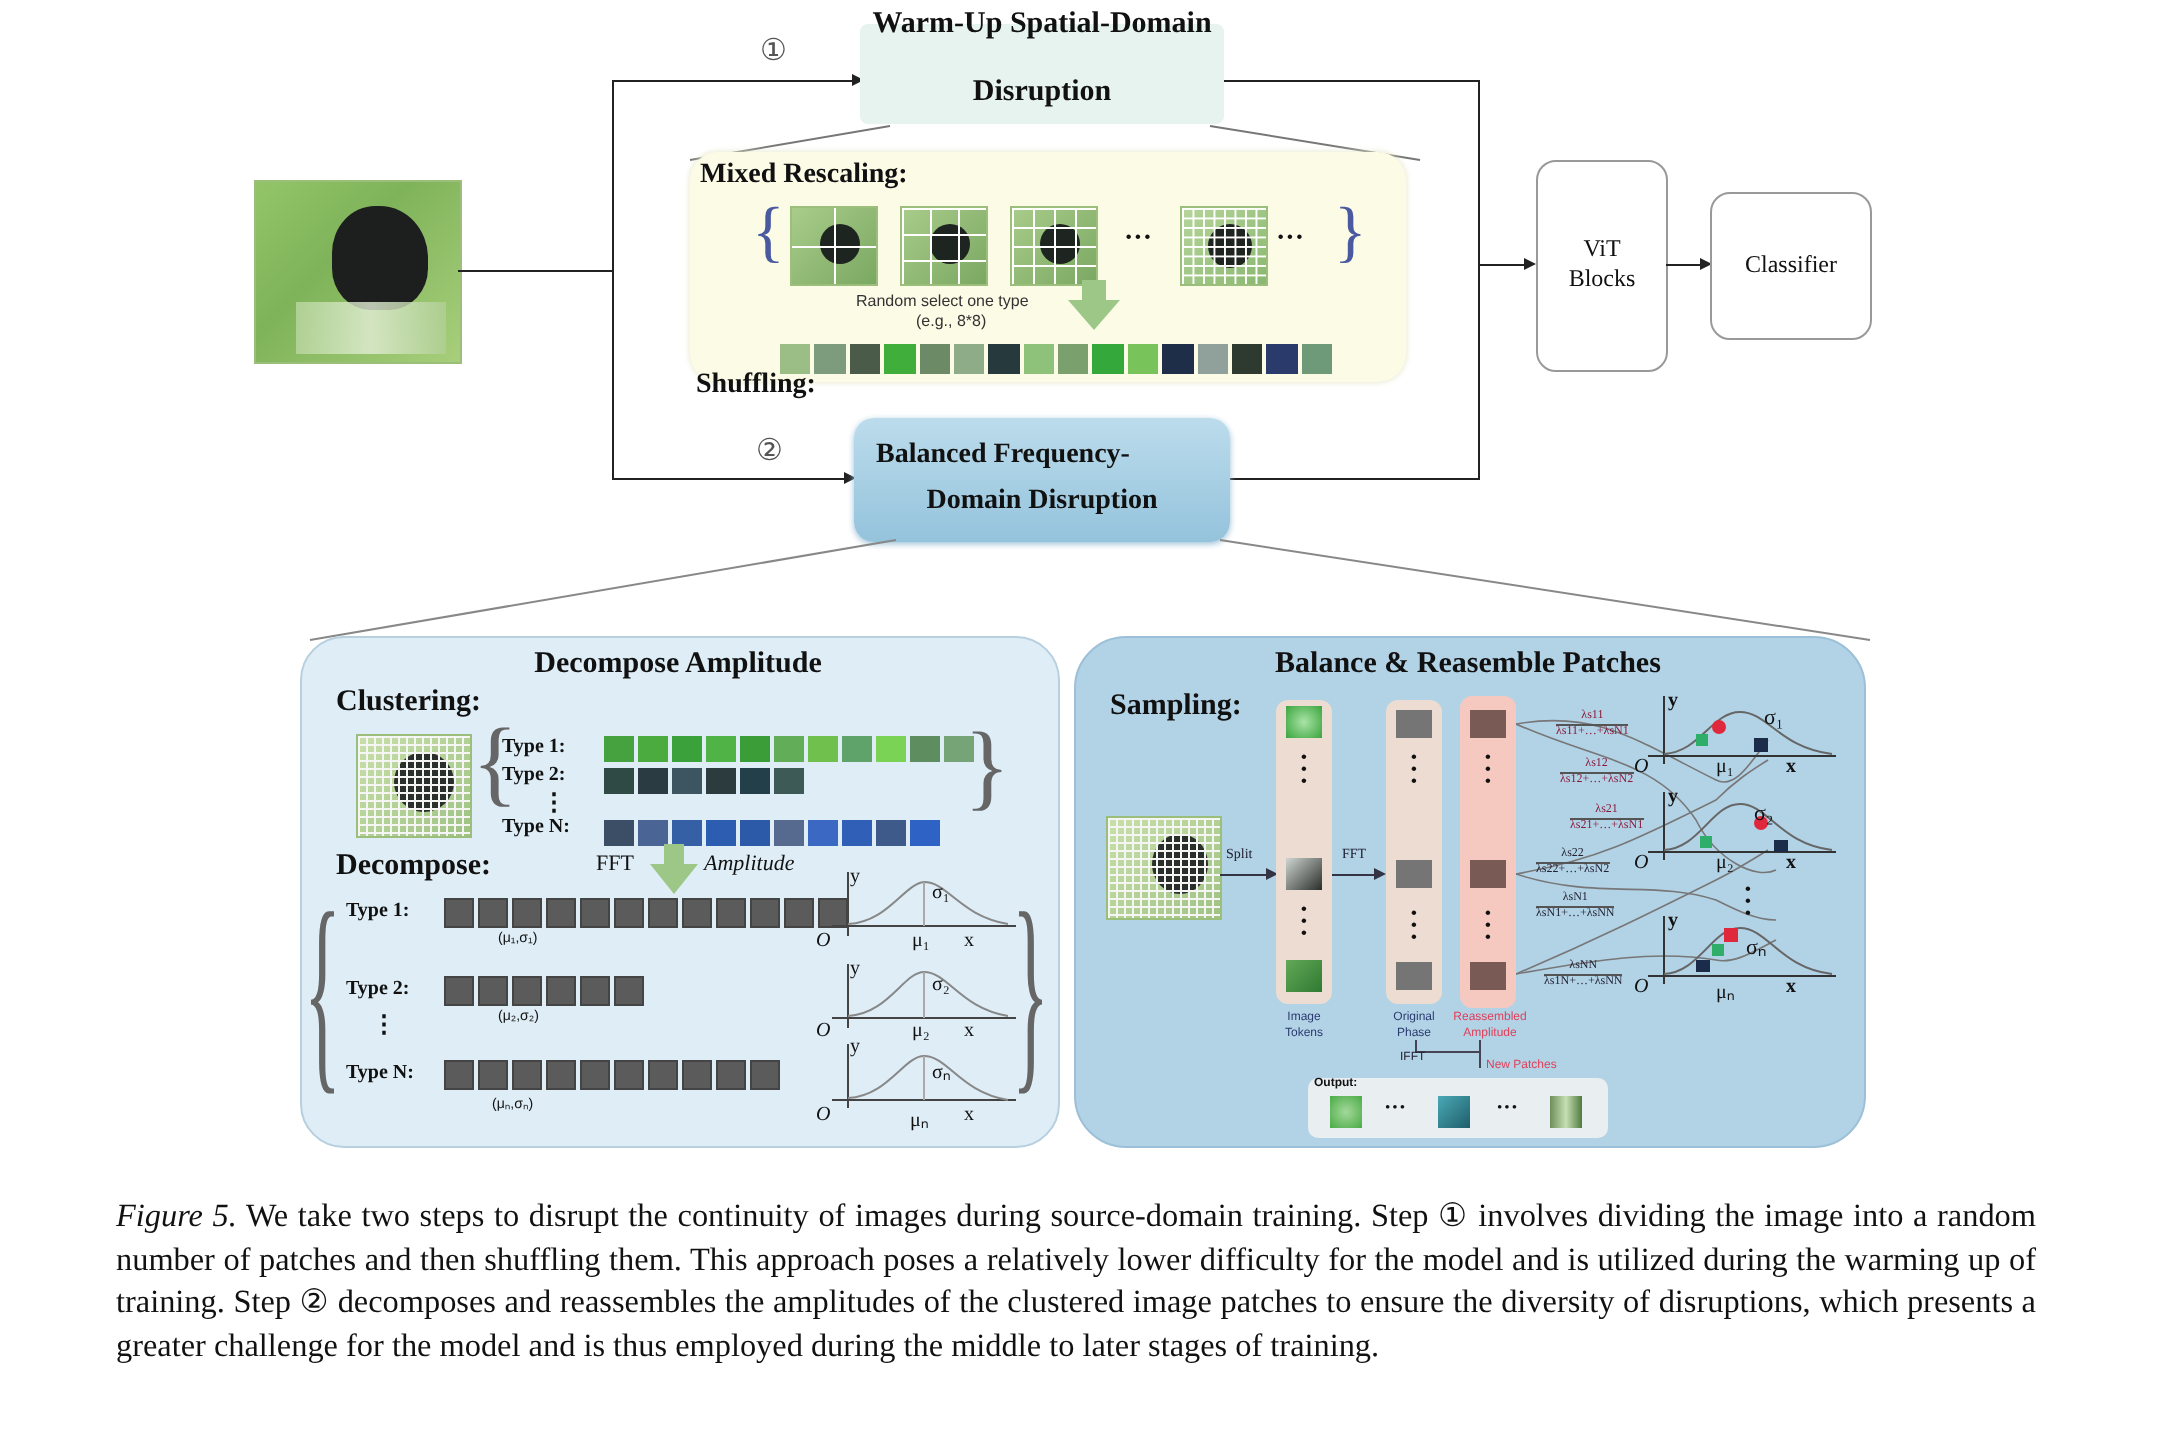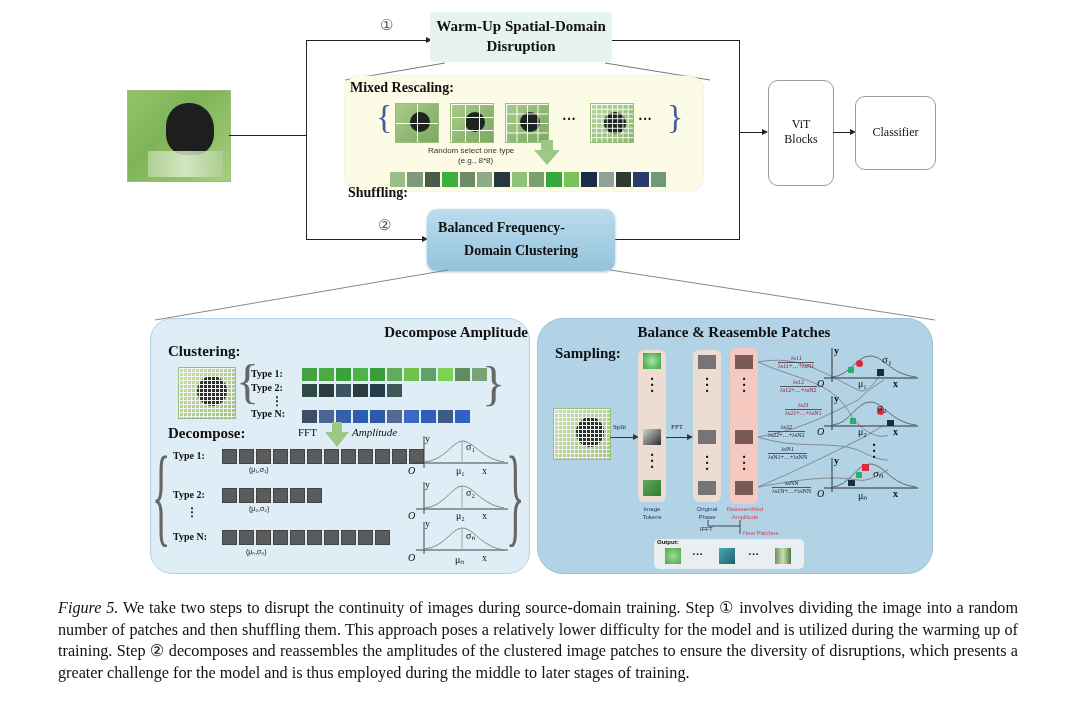--- a/index.html
+++ b/index.html
@@ -35,21 +35,21 @@
   <div class="line" style="left:306px;top:40px;width:1px;height:200px;"></div>
   <div class="line" style="left:306px;top:40px;width:124px;height:1px;"></div>
   <div class="arrow-head" style="left:426px;top:37px;"></div>
   <div class="line" style="left:306px;top:239px;width:120px;height:1px;"></div>
   <div class="arrow-head" style="left:422px;top:236px;"></div>
 
   <div class="abs sans" style="left:380px;top:16px;font-size:15px;color:#555;">①</div>
   <div class="abs sans" style="left:378px;top:216px;font-size:15px;color:#555;">②</div>
 
   <div class="box" style="left:430px;top:12px;width:182px;height:50px;background:#e6f3ee;border-radius:4px;"></div>
-  <div class="ttl" style="left:430px;top:18px;width:182px;">Warm-Up Spatial-Domain</div>
+  <div class="ttl" style="left:430px;top:4px;width:182px;">Warm-Up Spatial-Domain</div>
   <div class="ttl" style="left:430px;top:38px;width:182px;">Disruption</div>
 
   <div class="line" style="left:612px;top:40px;width:127px;height:1px;"></div>
   <div class="line" style="left:739px;top:40px;width:1px;height:200px;"></div>
   <div class="line" style="left:614px;top:239px;width:126px;height:1px;"></div>
   <div class="line" style="left:739px;top:132px;width:26px;height:1px;"></div>
   <div class="arrow-head" style="left:762px;top:129px;"></div>
 
   <svg class="abs" style="left:340px;top:55px;" width="380" height="30">
     <line x1="105" y1="8" x2="5" y2="25" stroke="#777" stroke-width="1"></line>
@@ -104,37 +104,37 @@
     <div style="flex:1;background:#78c35a;"></div>
     <div style="flex:1;background:#1f2e48;"></div>
     <div style="flex:1;background:#90a09a;"></div>
     <div style="flex:1;background:#2e3a30;"></div>
     <div style="flex:1;background:#2a3a6a;"></div>
     <div style="flex:1;background:#6e9a7a;"></div>
   </div>
 
   <div class="box" style="left:427px;top:209px;width:188px;height:62px;background:linear-gradient(180deg,#bcdcec,#94c3dc);border-radius:10px;box-shadow:0 1px 3px #9bbfd6;"></div>
   <div class="ttl" style="left:427px;top:220px;width:149px;font-size:14px;">Balanced Frequency-</div>
-  <div class="ttl" style="left:427px;top:243px;width:188px;font-size:14px;">Domain Clustering</div>
+  <div class="ttl" style="left:427px;top:243px;width:188px;font-size:14px;">Domain Disruption</div>
 
   <div class="box" style="left:768px;top:80px;width:64px;height:104px;border:1px solid #999;border-radius:10px;background:#fff;"></div>
   <div class="abs" style="left:768px;top:117px;width:66px;text-align:center;font-size:12px;">ViT</div>
   <div class="abs" style="left:768px;top:132px;width:66px;text-align:center;font-size:12px;">Blocks</div>
   <div class="line" style="left:833px;top:132px;width:20px;height:1px;"></div>
   <div class="arrow-head" style="left:850px;top:129px;"></div>
   <div class="box" style="left:855px;top:96px;width:79px;height:72px;border:1px solid #999;border-radius:10px;background:#fff;"></div>
   <div class="abs" style="left:855px;top:125px;width:81px;text-align:center;font-size:12px;">Classifier</div>
 
   <svg class="abs" style="left:150px;top:268px;" width="790" height="55">
     <line x1="298" y1="2" x2="5" y2="52" stroke="#888" stroke-width="1"></line>
     <line x1="460" y1="2" x2="785" y2="52" stroke="#888" stroke-width="1"></line>
   </svg>
 
   <div class="box" style="left:150px;top:318px;width:378px;height:254px;background:#deedf6;border:1px solid #b7cfde;border-radius:22px;"></div>
-  <div class="ttl" style="left:150px;top:324px;width:378px;font-size:15px;text-align:right;">Decompose Amplitude</div>
+  <div class="ttl" style="left:150px;top:324px;width:378px;font-size:15px;">Decompose Amplitude</div>
   <div class="abs bold" style="left:168px;top:343px;font-size:15px;">Clustering:</div>
 
   <div class="imgthumb" style="left:178px;top:367px;width:56px;height:50px;background:linear-gradient(135deg,#c8e0a8,#9fc383);">
     <div class="abs" style="left:18px;top:8px;width:30px;height:30px;border-radius:50%;background:#2a2f2b;"></div>
     <div class="abs" style="inset:0;background-image:linear-gradient(#f5f5f5 1px,transparent 1px),linear-gradient(90deg,#f5f5f5 1px,transparent 1px);background-size:4px 4px;"></div>
   </div>
   <div class="abs" style="left:236px;top:358px;font-size:48px;color:#666;line-height:48px;font-weight:lighter;">{</div>
   <div class="abs" style="left:482px;top:360px;font-size:48px;color:#666;line-height:48px;font-weight:lighter;">}</div>
 
   <div class="abs bold" style="left:251px;top:368px;font-size:10px;">Type 1:</div>

